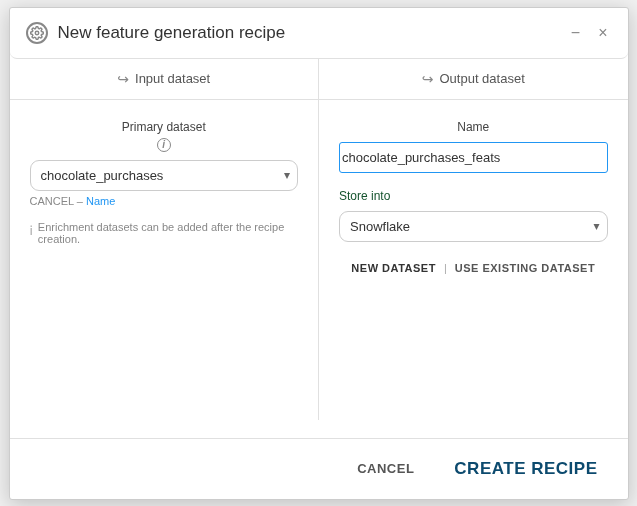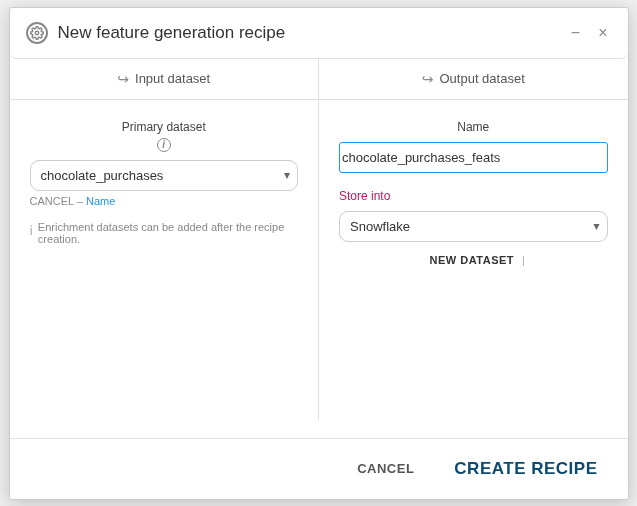--- a/index.html
+++ b/index.html
@@ -175,29 +175,29 @@
       width: 100%;
       padding: 7px 2px;
       border: 1px solid #2196f3;
       border-radius: 3px;
       font-size: 13px;
       color: #333;
       outline: none;
     }
     .store-label {
       font-size: 12px;
-      color: #be185d;
+      color: #14532d;
       margin-top: 16px;
       margin-bottom: 8px;
     }
     .dataset-toggle {
       display: flex;
       justify-content: center;
       gap: 0;
-      margin-top: 8px;
+      margin-top: 16px;
     }
     .toggle-btn {
       font-size: 11px;
       font-weight: 600;
       letter-spacing: 0.5px;
       padding: 4px 8px;
       background: none;
       border: none;
       cursor: pointer;
       color: #555;
@@ -303,20 +303,21 @@
       <div class="store-label">Store into</div>
       <div class="select-wrapper">
         <select class="select-box">
           <option>Snowflake</option>
         </select>
         <span class="select-arrow">▾</span>
       </div>
       <div class="dataset-toggle">
         <button class="toggle-btn active">NEW DATASET</button>
         <span class="toggle-sep">|</span>
+        <button class="toggle-btn">USE EXISTING DATASET</button>
       </div>
     </div>
   </div>
 
   <div class="footer">
     <button class="cancel-btn">CANCEL</button>
     <button class="create-btn">CREATE RECIPE</button>
   </div>
 </div>
 

